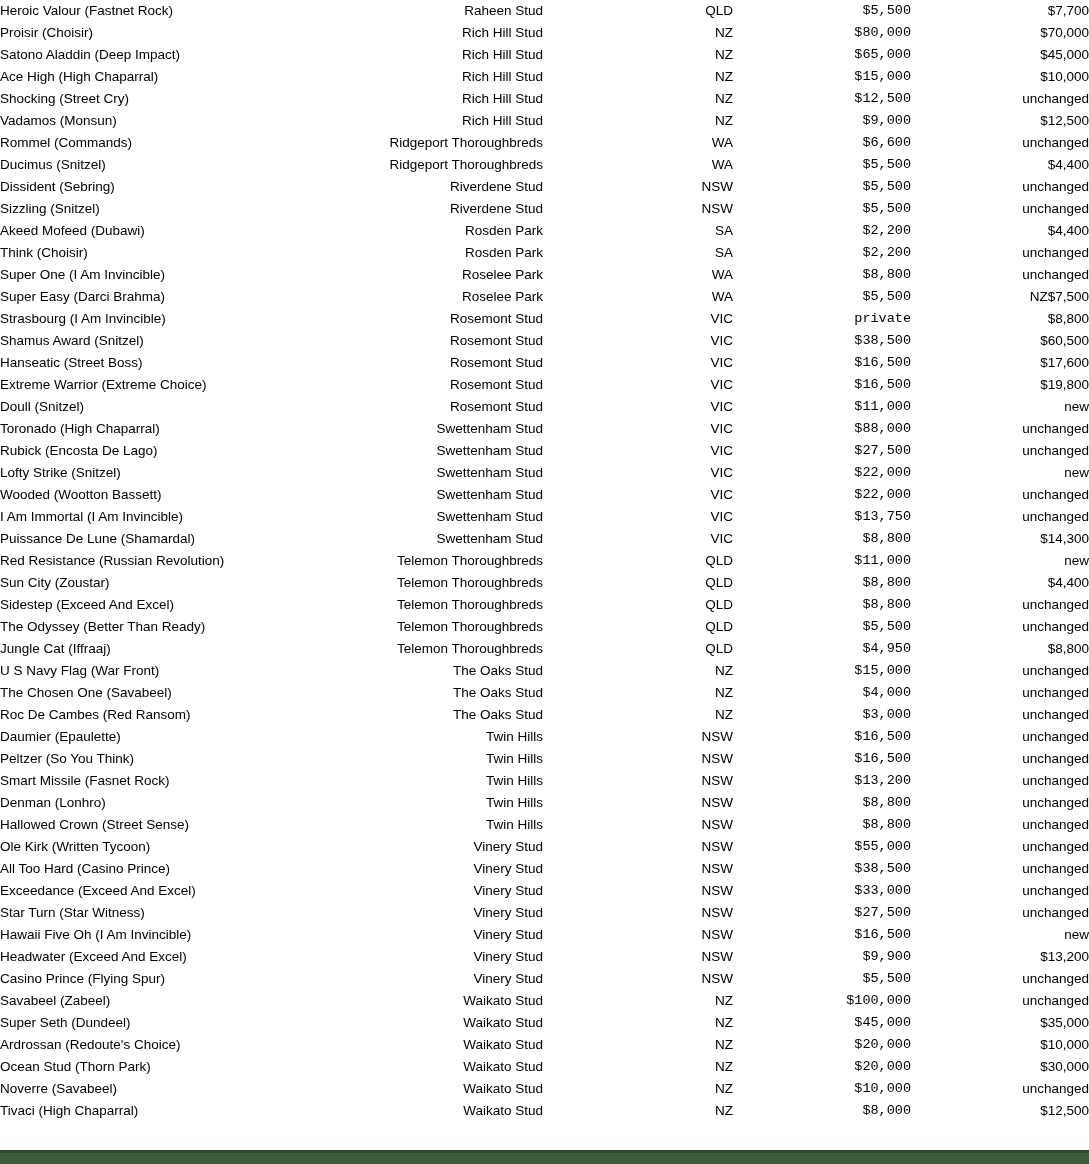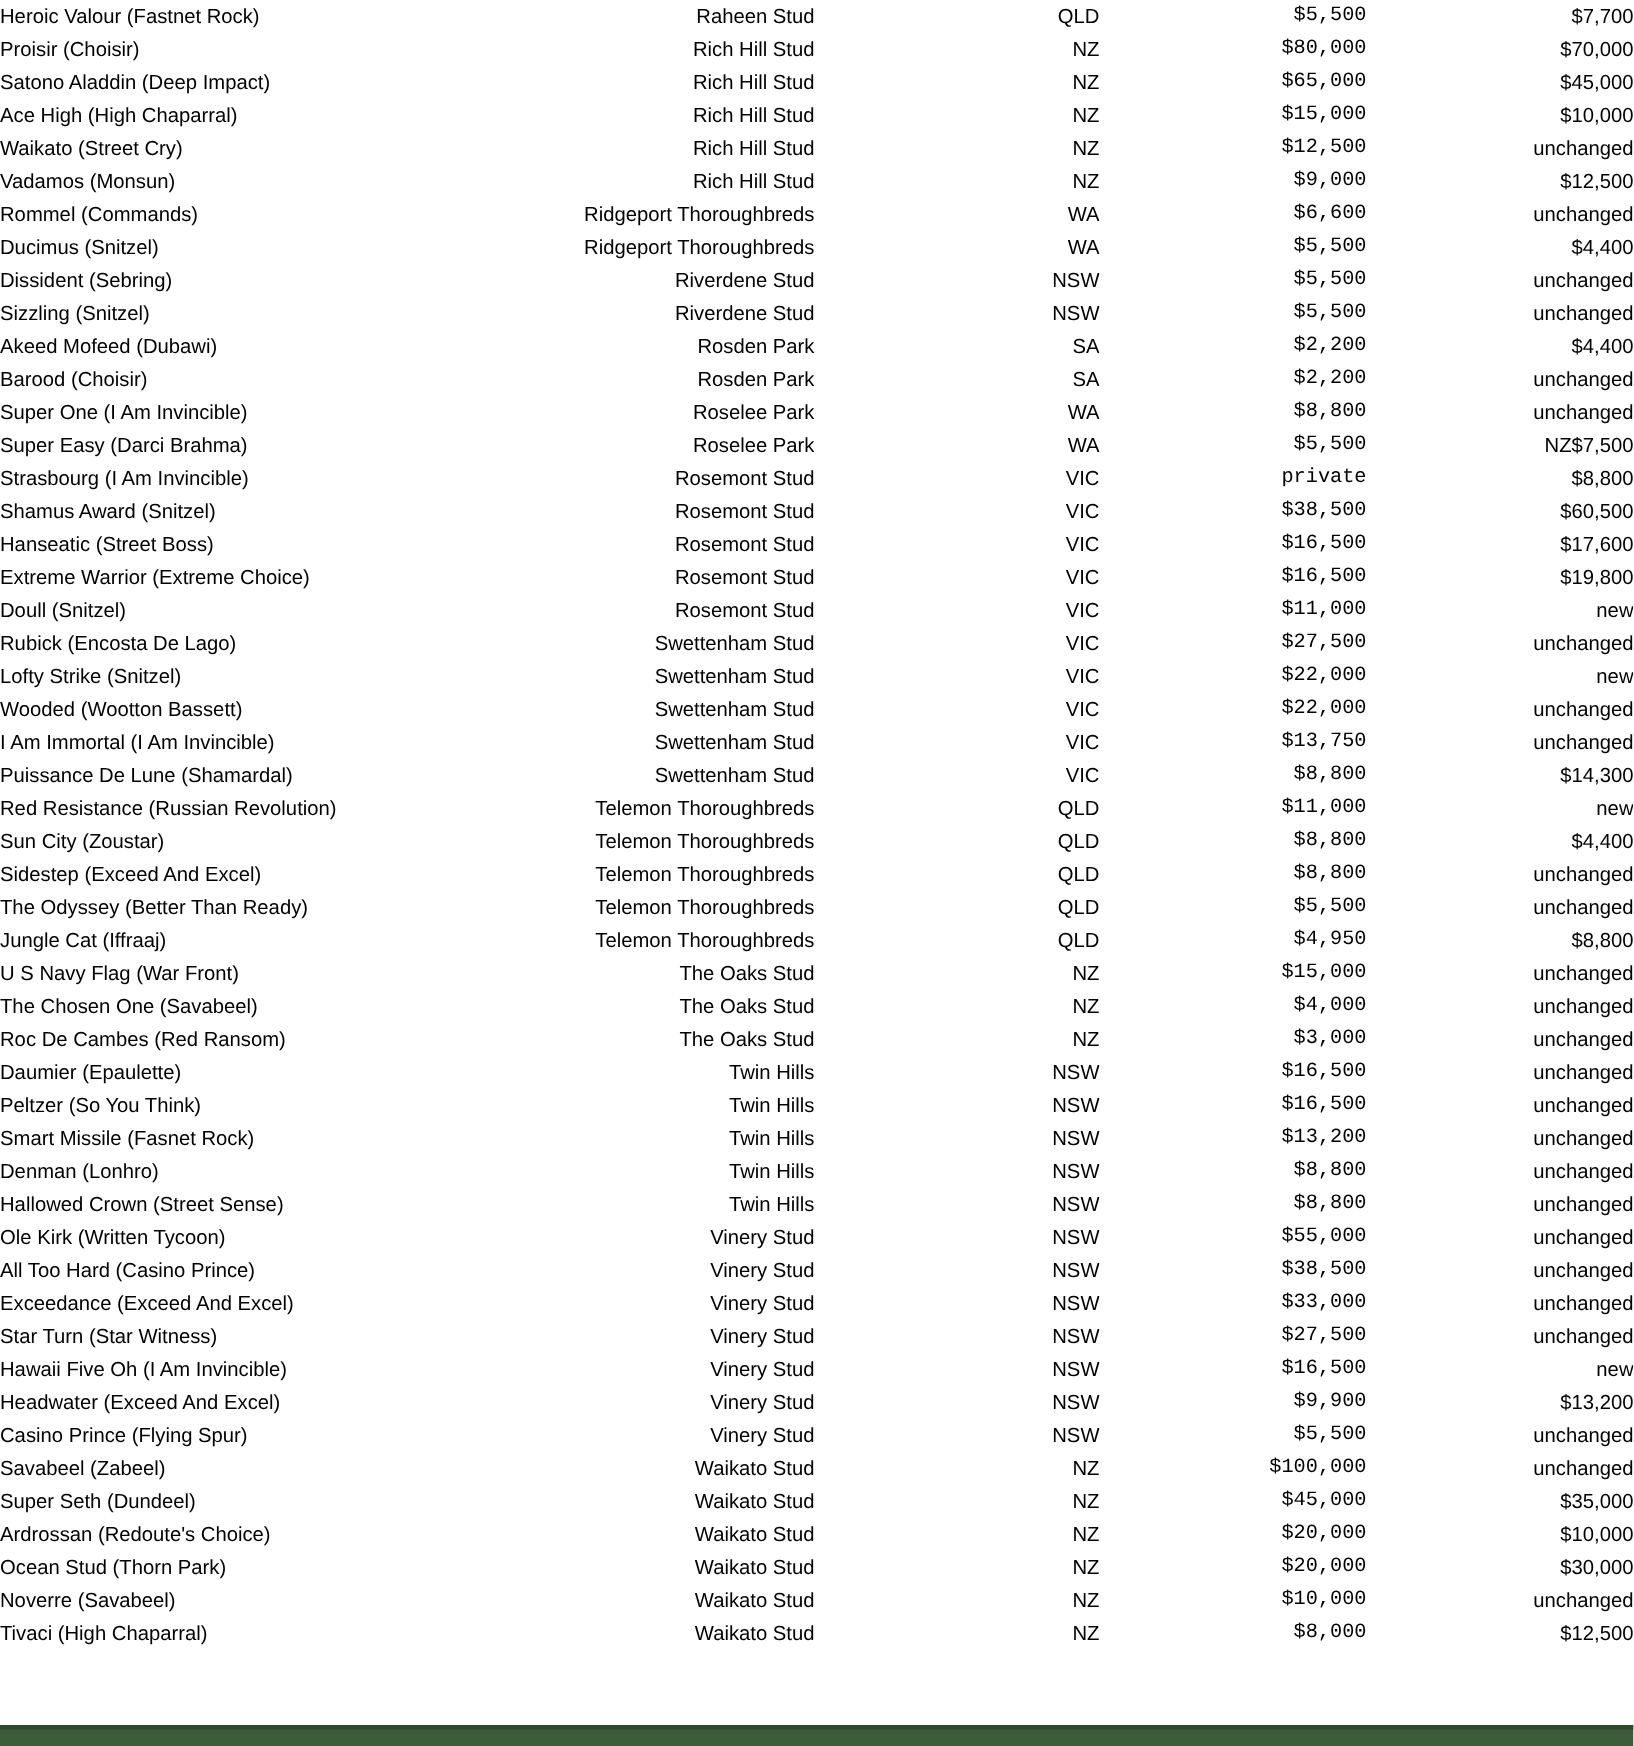--- a/index.html
+++ b/index.html
@@ -98,21 +98,21 @@
           <td class="prev">$45,000</td>
         </tr>
         <tr>
           <td class="name">Ace High (High Chaparral)</td>
           <td class="farm">Rich Hill Stud</td>
           <td class="state">NZ</td>
           <td class="fee">$15,000</td>
           <td class="prev">$10,000</td>
         </tr>
         <tr>
-          <td class="name">Waikato (Street Cry)</td>
+          <td class="name">Shocking (Street Cry)</td>
           <td class="farm">Rich Hill Stud</td>
           <td class="state">NZ</td>
           <td class="fee">$12,500</td>
           <td class="prev">unchanged</td>
         </tr>
         <tr>
           <td class="name">Vadamos (Monsun)</td>
           <td class="farm">Rich Hill Stud</td>
           <td class="state">NZ</td>
           <td class="fee">$9,000</td>
@@ -147,21 +147,21 @@
           <td class="prev">unchanged</td>
         </tr>
         <tr>
           <td class="name">Akeed Mofeed (Dubawi)</td>
           <td class="farm">Rosden Park</td>
           <td class="state">SA</td>
           <td class="fee">$2,200</td>
           <td class="prev">$4,400</td>
         </tr>
         <tr>
-          <td class="name">Barood (Choisir)</td>
+          <td class="name">Think (Choisir)</td>
           <td class="farm">Rosden Park</td>
           <td class="state">SA</td>
           <td class="fee">$2,200</td>
           <td class="prev">unchanged</td>
         </tr>
         <tr>
           <td class="name">Super One (I Am Invincible)</td>
           <td class="farm">Roselee Park</td>
           <td class="state">WA</td>
           <td class="fee">$8,800</td>
@@ -203,20 +203,27 @@
           <td class="prev">$19,800</td>
         </tr>
         <tr>
           <td class="name">Doull (Snitzel)</td>
           <td class="farm">Rosemont Stud</td>
           <td class="state">VIC</td>
           <td class="fee">$11,000</td>
           <td class="prev">new</td>
         </tr>
         <tr>
+          <td class="name">Toronado (High Chaparral)</td>
+          <td class="farm">Swettenham Stud</td>
+          <td class="state">VIC</td>
+          <td class="fee">$88,000</td>
+          <td class="prev">unchanged</td>
+        </tr>
+        <tr>
           <td class="name">Rubick (Encosta De Lago)</td>
           <td class="farm">Swettenham Stud</td>
           <td class="state">VIC</td>
           <td class="fee">$27,500</td>
           <td class="prev">unchanged</td>
         </tr>
         <tr>
           <td class="name">Lofty Strike (Snitzel)</td>
           <td class="farm">Swettenham Stud</td>
           <td class="state">VIC</td>

